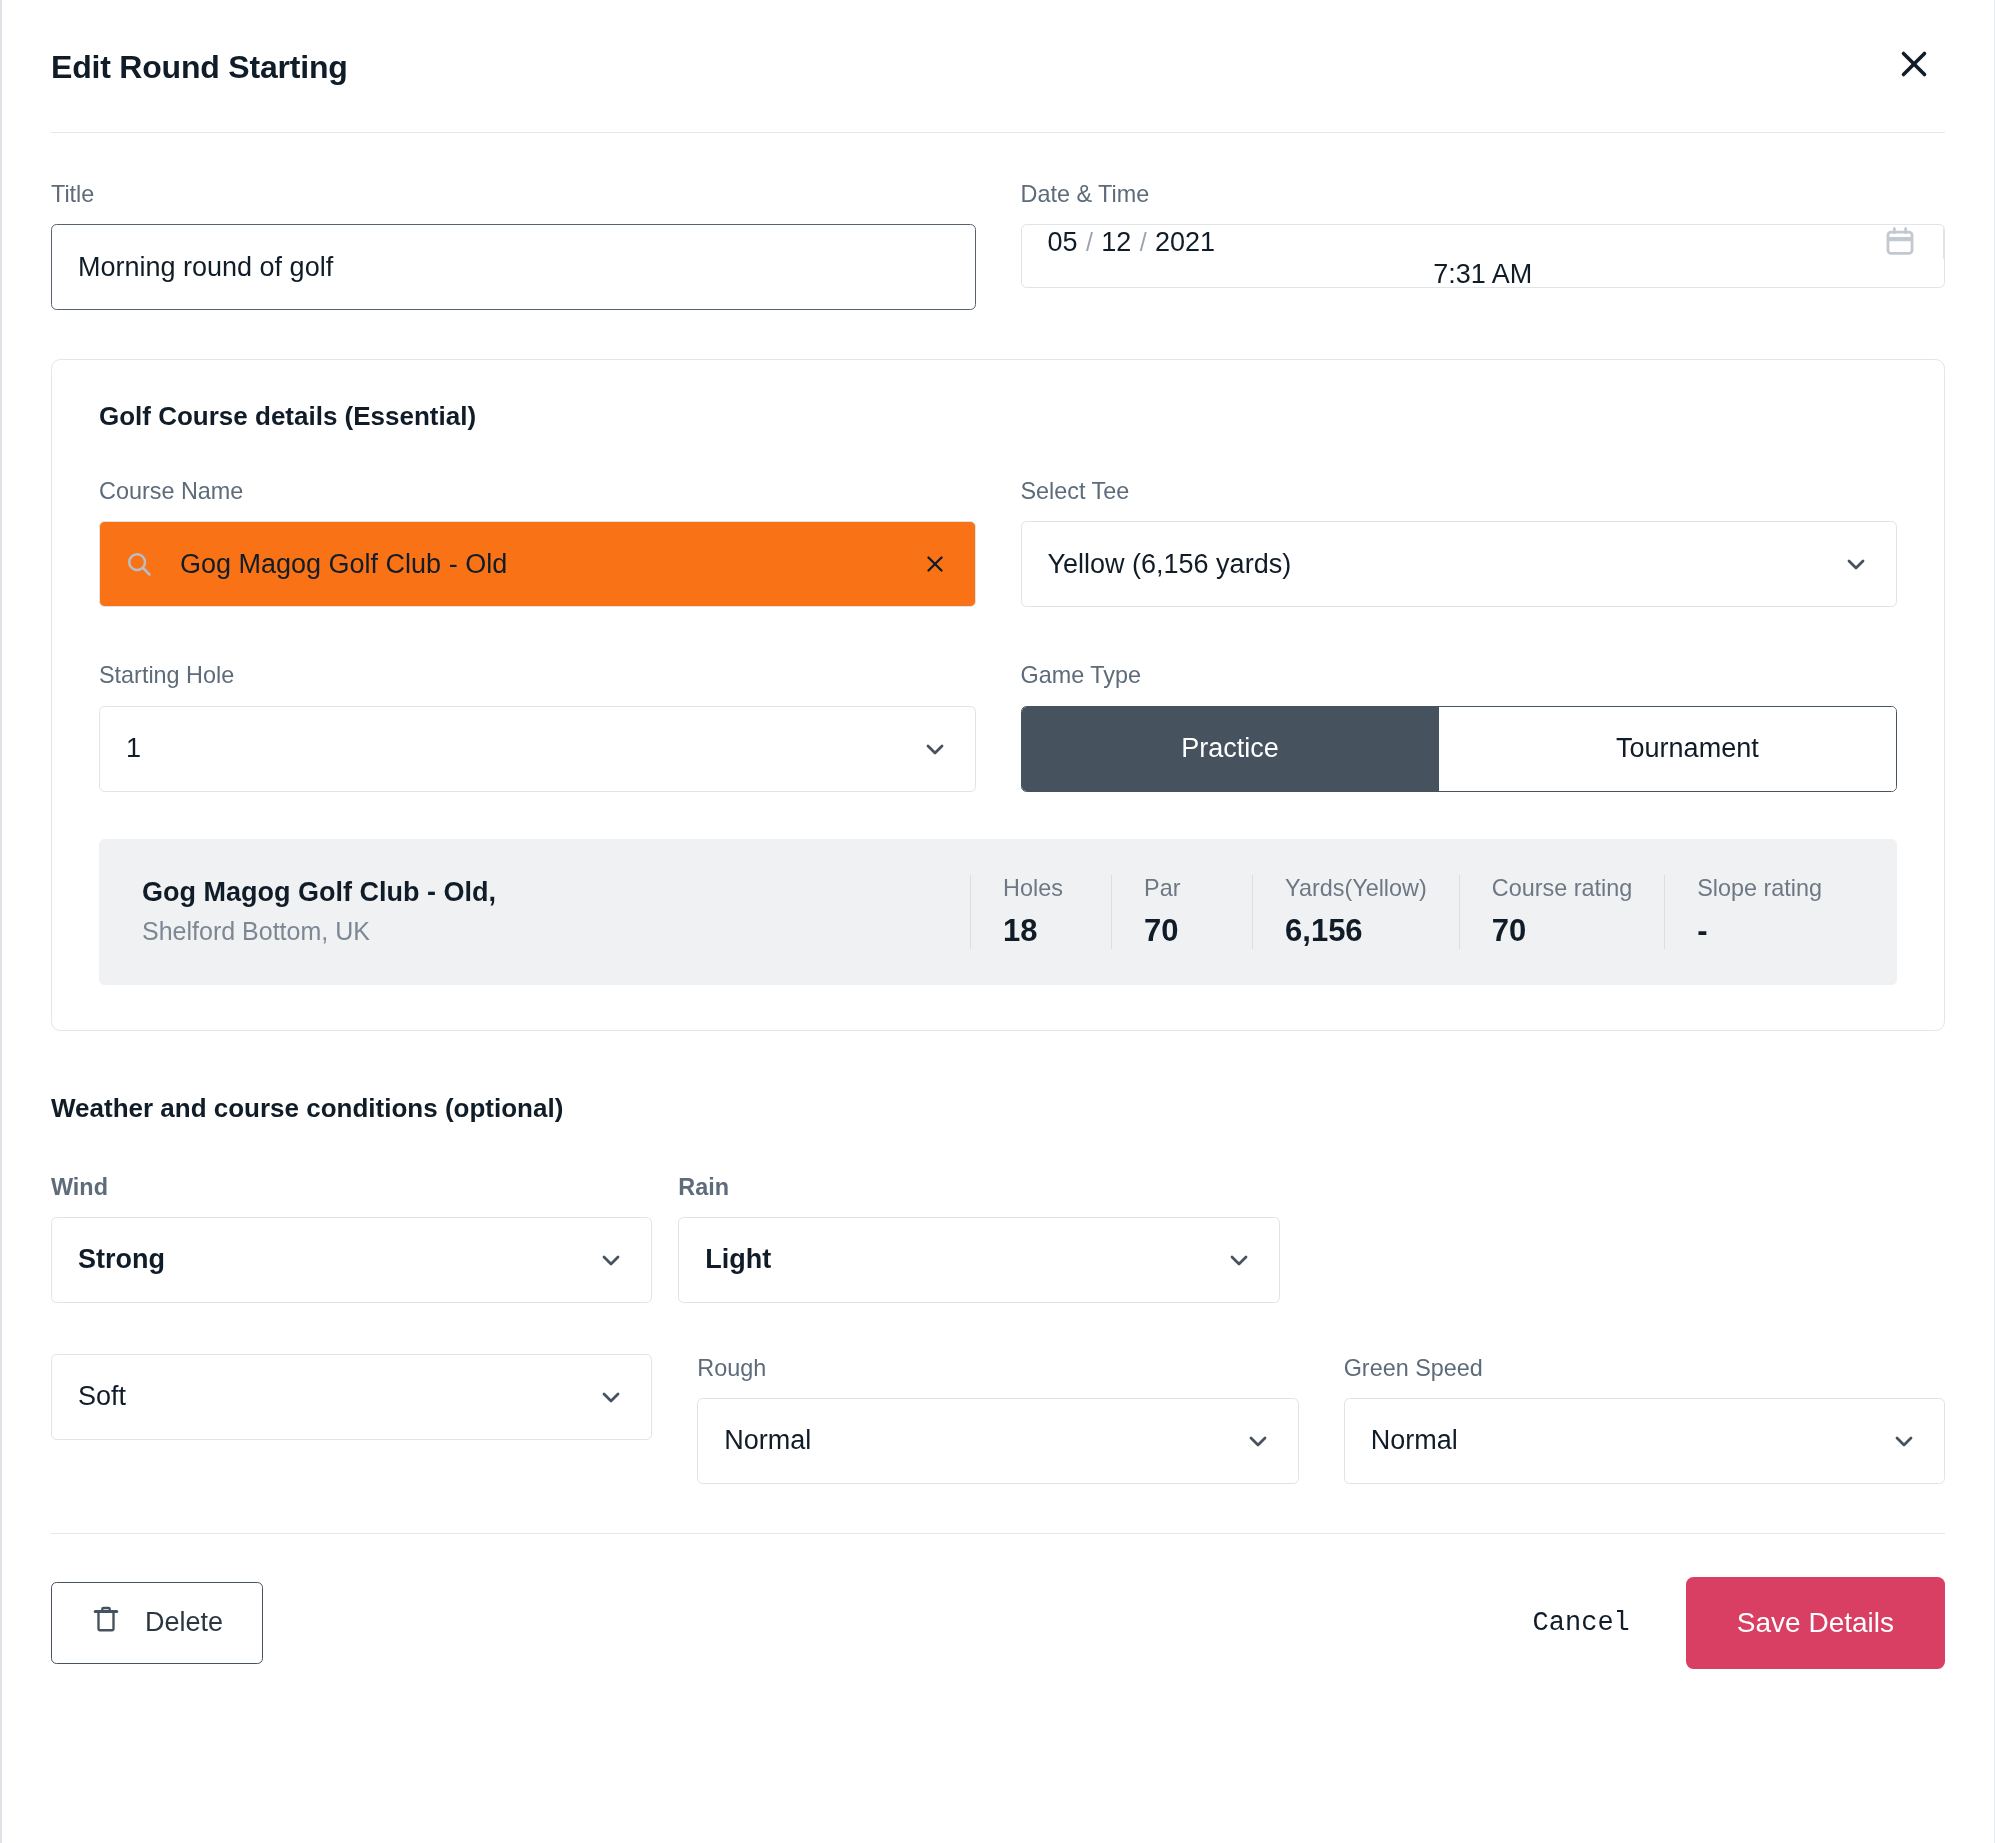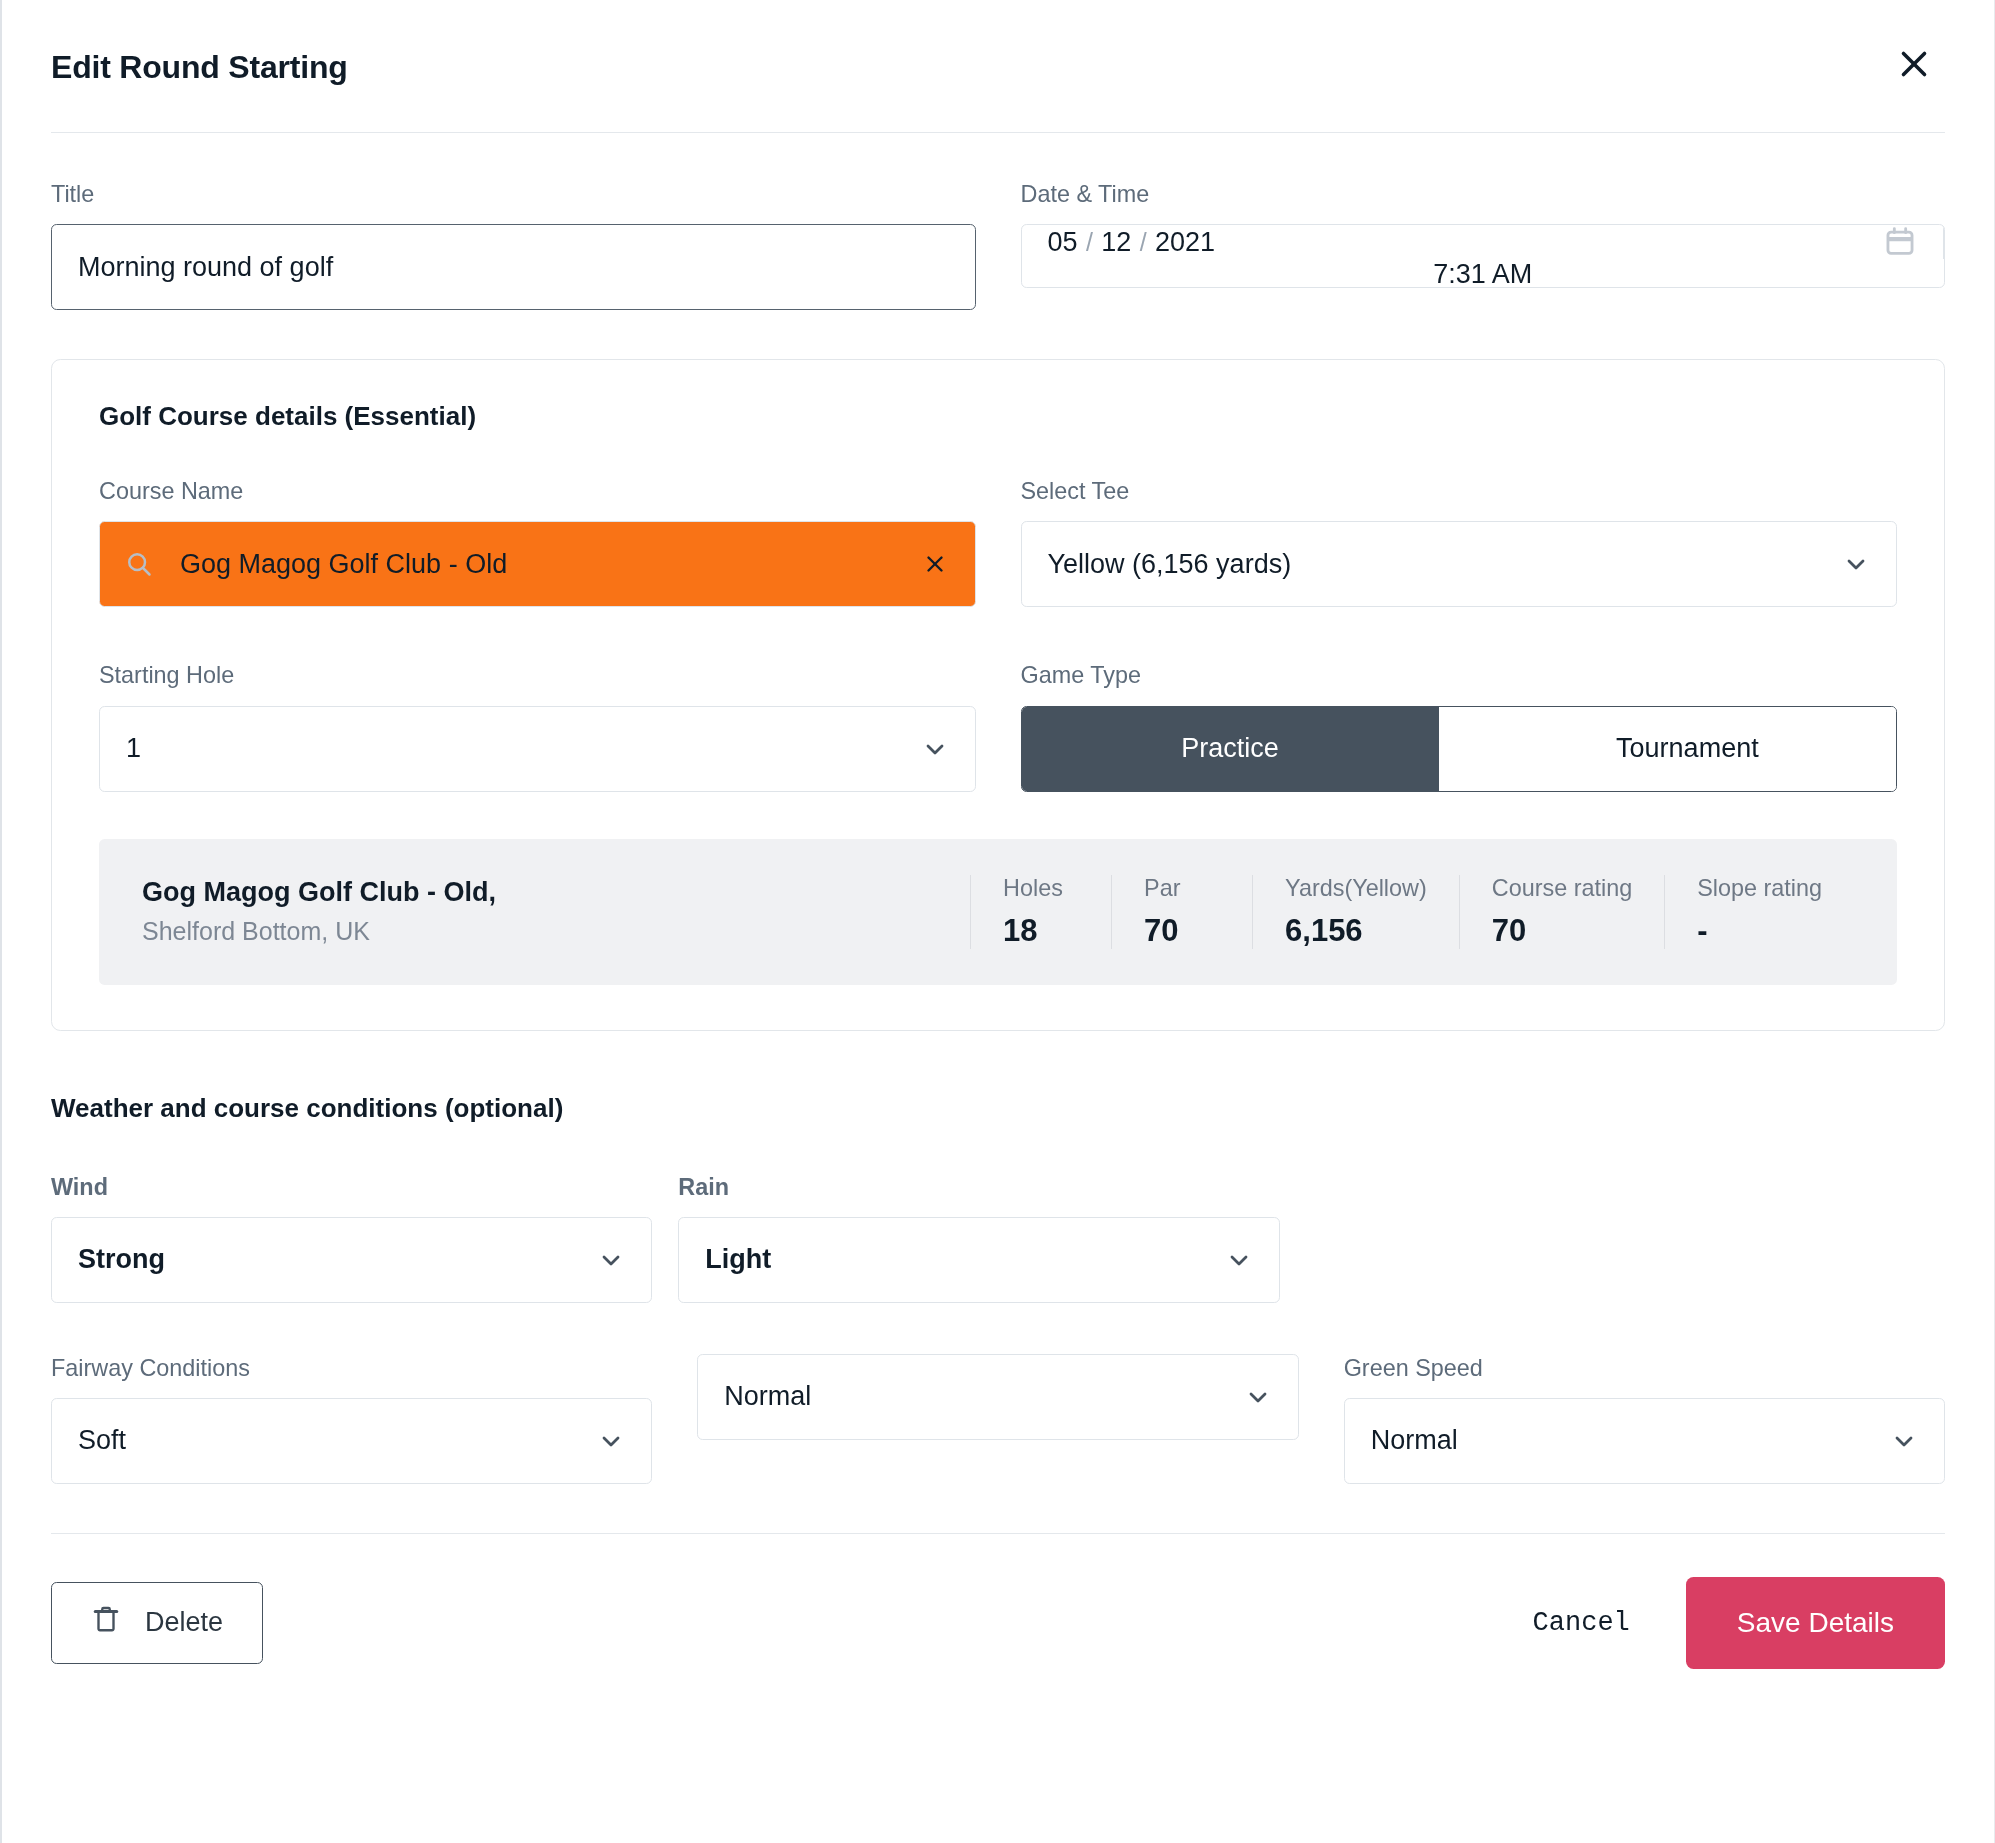--- a/index.html
+++ b/index.html
@@ -490,31 +490,31 @@
                 <polyline points="6 9.5 12 15.5 18 9.5"></polyline>
               </svg>
           </span>
         </div>
       </div>
       <div></div>
     </div>
 
     <div class="weather-row-2">
       <div>
-        <span class="field-label">Fairway Conditions</span>
         <div class="select-box">
           <span class="select-value">Soft</span>
           <span class="chev">
             <svg width="28" height="28" viewBox="0 0 24 24" fill="none" stroke="#46525e" stroke-width="2.4" stroke-linecap="round" stroke-linejoin="round">
                 <polyline points="6 9.5 12 15.5 18 9.5"></polyline>
               </svg>
           </span>
         </div>
       </div>
       <div>
+        <span class="field-label">Rough</span>
         <div class="select-box">
           <span class="select-value">Normal</span>
           <span class="chev">
             <svg width="28" height="28" viewBox="0 0 24 24" fill="none" stroke="#46525e" stroke-width="2.4" stroke-linecap="round" stroke-linejoin="round">
                 <polyline points="6 9.5 12 15.5 18 9.5"></polyline>
               </svg>
           </span>
         </div>
       </div>
       <div>

